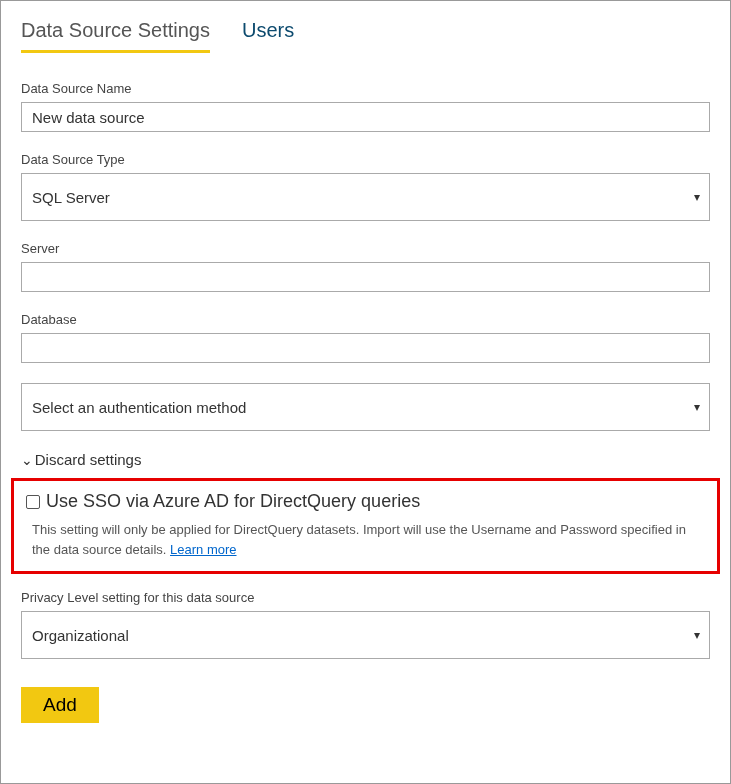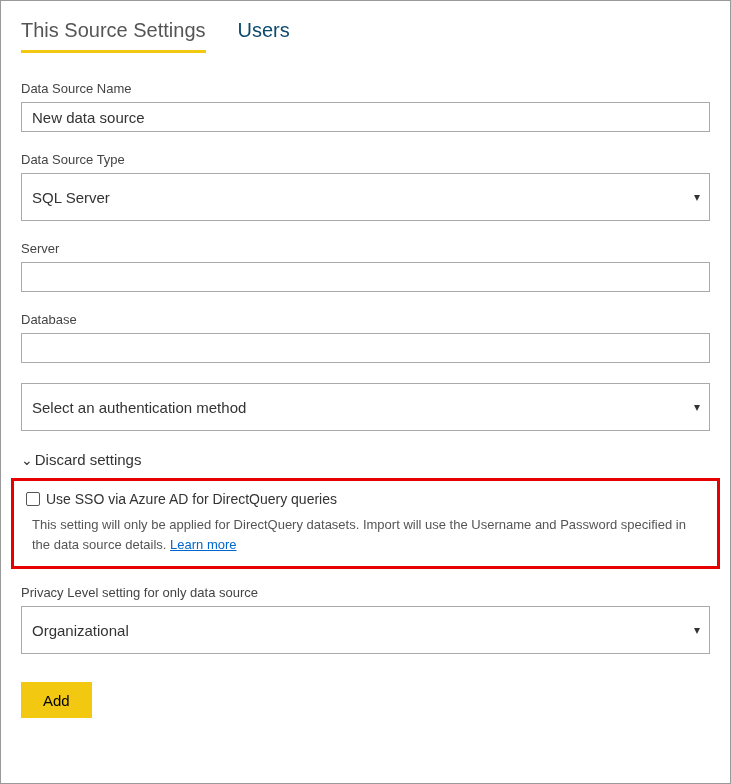--- a/index.html
+++ b/index.html
@@ -103,21 +103,21 @@
     }
     .checkbox-box {
       width: 14px;
       height: 14px;
       border: 1.5px solid #555;
       border-radius: 2px;
       cursor: pointer;
       flex-shrink: 0;
     }
     .checkbox-label {
-      font-size: 14px;
+      font-size: 18px;
       color: #333;
     }
     .help-text {
       font-size: 13px;
       color: #555;
       line-height: 1.5;
       padding-left: 6px;
     }
     .link {
       color: #0066cc;
@@ -126,39 +126,39 @@
     }
     .button-row {
       display: flex;
       gap: 14px;
       margin-top: 28px;
     }
     .btn {
       height: 36px;
       padding: 0 22px;
       border: none;
-      font-size: 15px;
+      font-size: 19px;
       cursor: pointer;
       font-family: inherit;
     }
     .btn-primary {
       background: #f2c811;
       color: #000;
     }
     .btn-secondary {
       background: #e6e6e6;
       color: #333;
     }
   </style>
 </head>
 <body>
 
 <div class="container">
   <div class="tabs">
-    <div class="tab active">This Source Settings</div>
+    <div class="tab active">Data Source Settings</div>
     <div class="tab">Users</div>
   </div>
 
   <div class="field">
     <label class="field-label">Data Source Name</label>
     <input class="text-input" type="text" value="New data source" style="">
   </div>
 
   <div class="field">
     <label class="field-label">Data Source Type</label>
@@ -198,21 +198,21 @@
     <div class="checkbox-row">
       <div class="checkbox-box"></div>
       <span class="checkbox-label">Use SSO via Azure AD for DirectQuery queries</span>
     </div>
     <div class="help-text">
       <span>This setting will only be applied for DirectQuery datasets. Import will use the Username and Password specified in the data source details. </span><span class="link">Learn more</span>
     </div>
   </div>
 
   <div class="field">
-    <label class="field-label">Privacy Level setting for only data source</label>
+    <label class="field-label">Privacy Level setting for this data source</label>
     <div class="select-wrap">
       <select class="select-input">
         <option>Organizational</option>
       </select>
       <span class="select-chevron">▾</span>
     </div>
   </div>
 
   <div class="button-row">
     <button class="btn btn-primary">Add</button>

